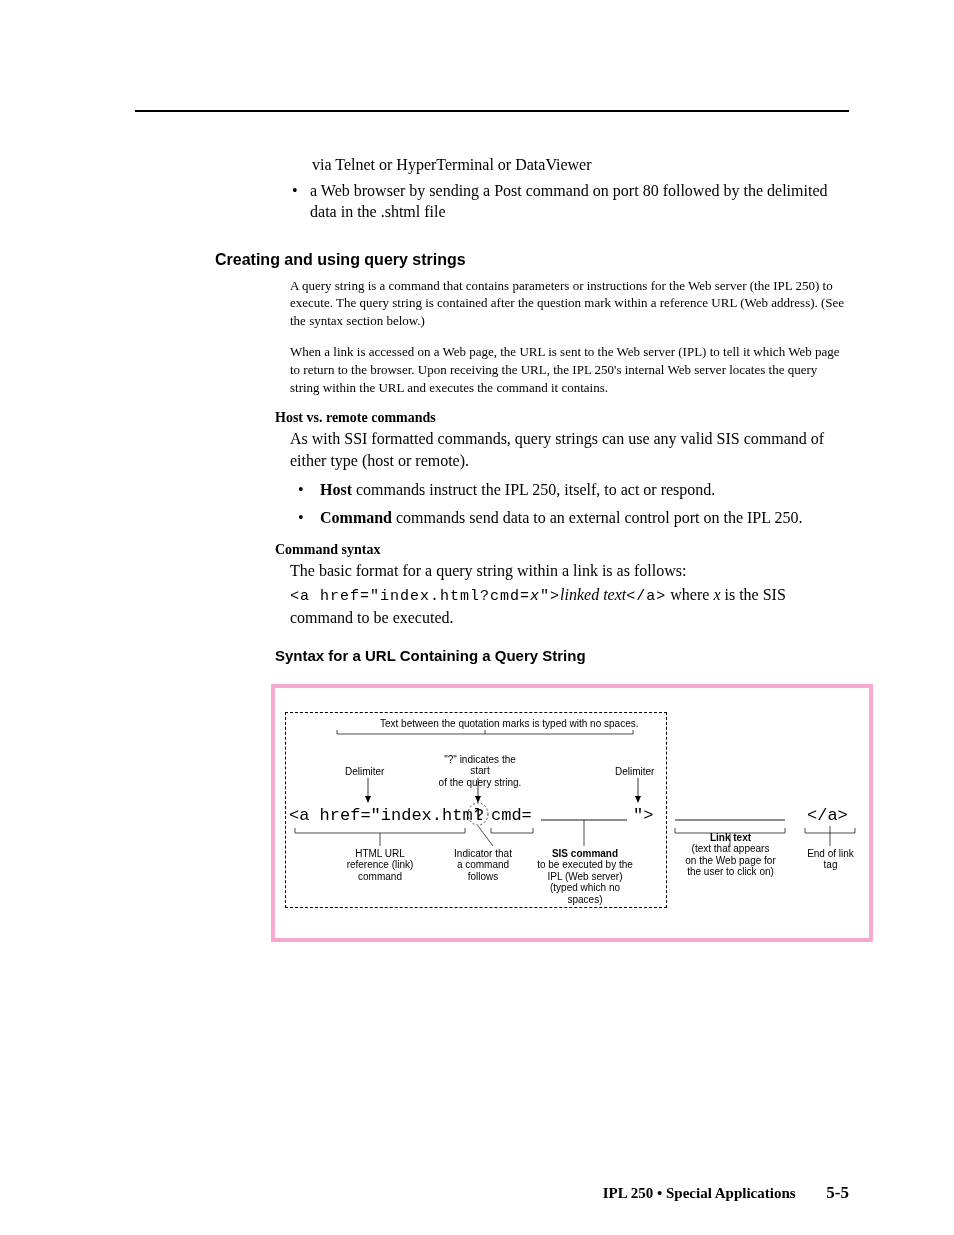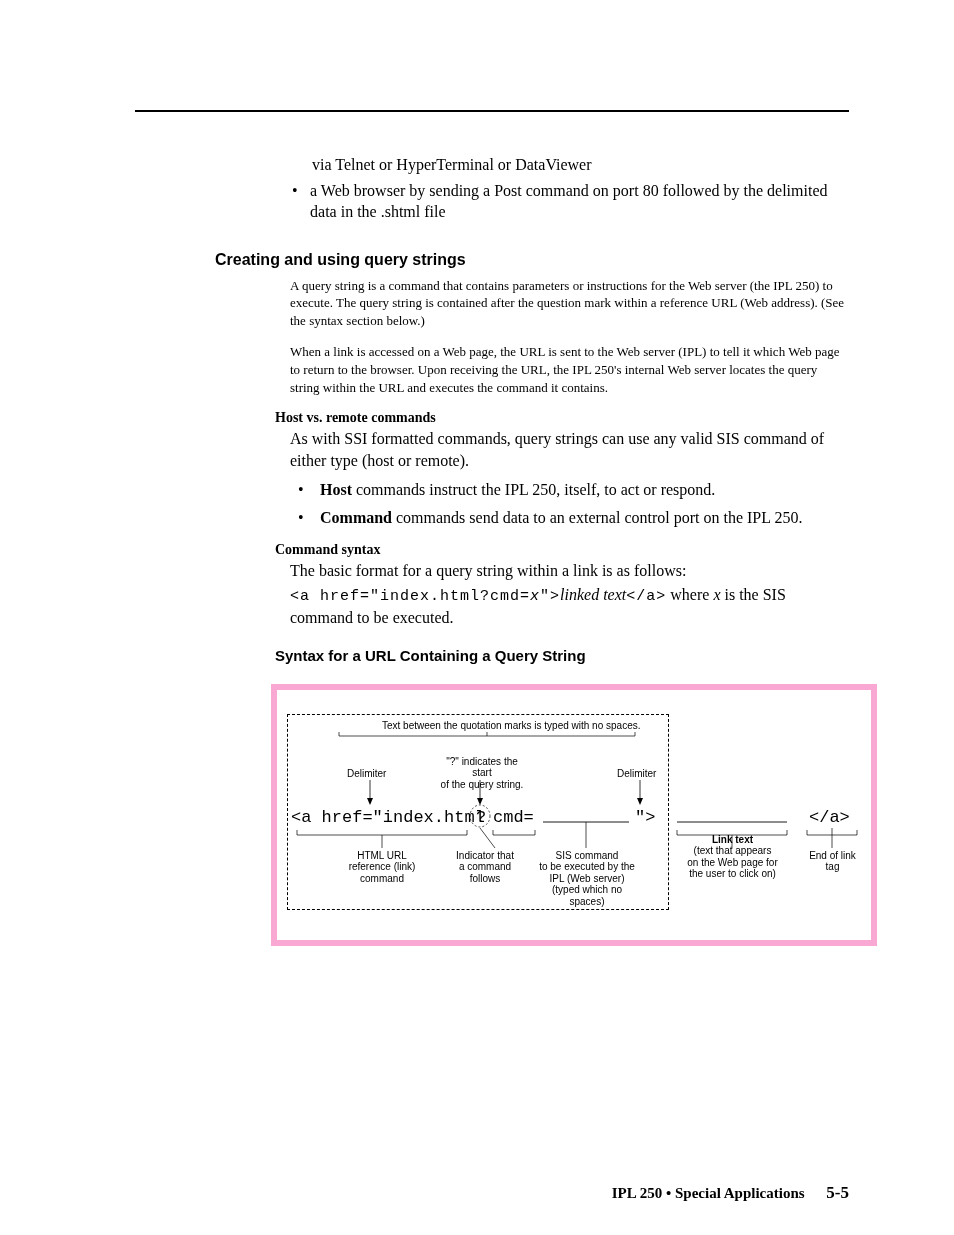--- a/index.html
+++ b/index.html
@@ -84,21 +84,21 @@
     font-weight: bold;
     font-size: 15px;
     margin-top: 18px;
     margin-left: 140px;
   }
   .diagram-box {
     margin-top: 20px;
     margin-left: 136px;
     width: 594px;
     height: 250px;
-    border: 6px solid #f9a8d4;
+    border: 4px solid #f9a8d4;
     position: relative;
     font-family: Arial, Helvetica, sans-serif;
   }
   .dash-box {
     position: absolute;
     border: 1px dashed #000;
     left: 10px;
     top: 24px;
     width: 380px;
     height: 194px;
@@ -126,21 +126,21 @@
   .footer {
     position: absolute;
     bottom: 32px;
     right: 105px;
     font-family: "Palatino Linotype", Palatino, Georgia, serif;
     font-size: 15px;
   }
   .footer .pg {
     font-weight: bold;
     font-size: 17px;
-    margin-left: 18px;
+    margin-left: 27px;
   }
 </style>
 </head>
 <body>
 
 <div class="page">
   <div class="top-rule"></div>
 
   <div class="indent-block" style="padding-left:22px;">
     <span>via Telnet or HyperTerminal or DataViewer</span>
@@ -236,21 +236,21 @@
       <span>HTML URL</span><br>
       <span>reference (link)</span><br>
       <span>command</span>
     </div>
     <div class="d-label" style="top:160px; left:178px; width:60px;">
       <span>Indicator that</span><br>
       <span>a command</span><br>
       <span>follows</span>
     </div>
     <div class="d-label" style="top:160px; left:260px; width:100px;">
-      <span style="font-weight:normal;">SIS command</span><br>
+      <span style="font-weight:bold;">SIS command</span><br>
       <span>to be executed by the</span><br>
       <span>IPL (Web server)</span><br>
       <span>(typed which no spaces)</span>
     </div>
     <div class="d-label" style="top:144px; left:408px; width:95px;">
       <span style="font-weight:bold;">Link text</span><br>
       <span>(text that appears</span><br>
       <span>on the Web page for</span><br>
       <span>the user to click on)</span>
     </div>

